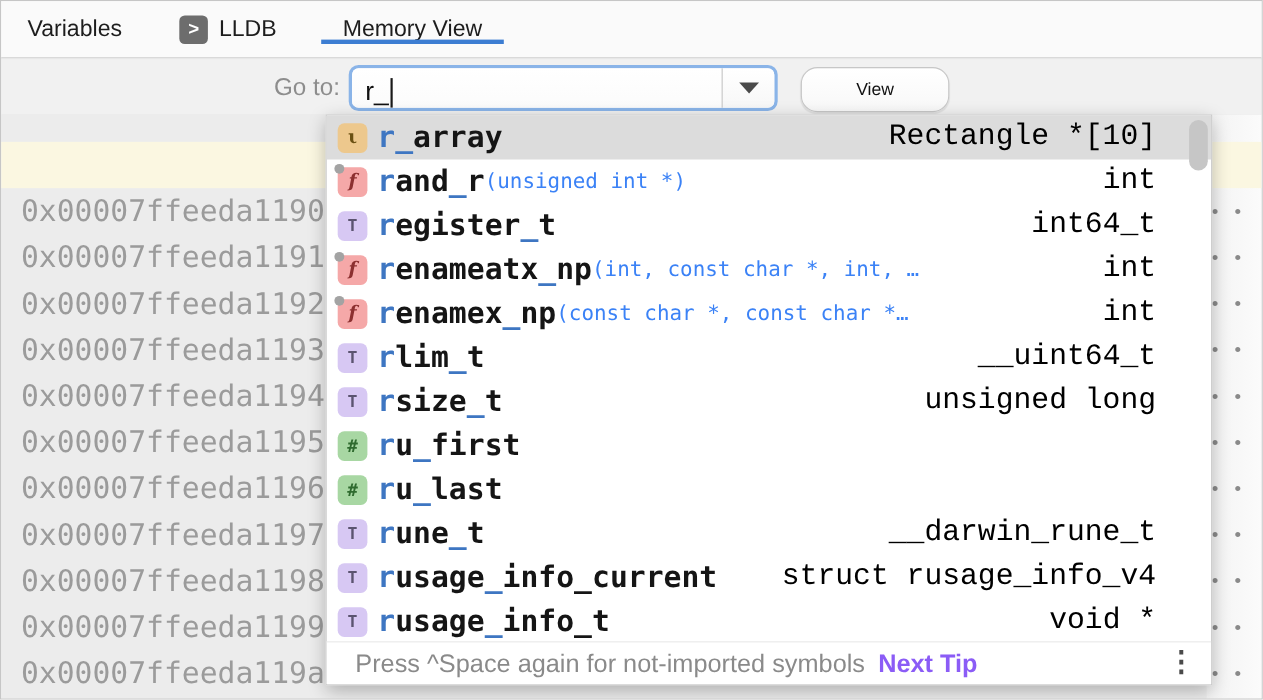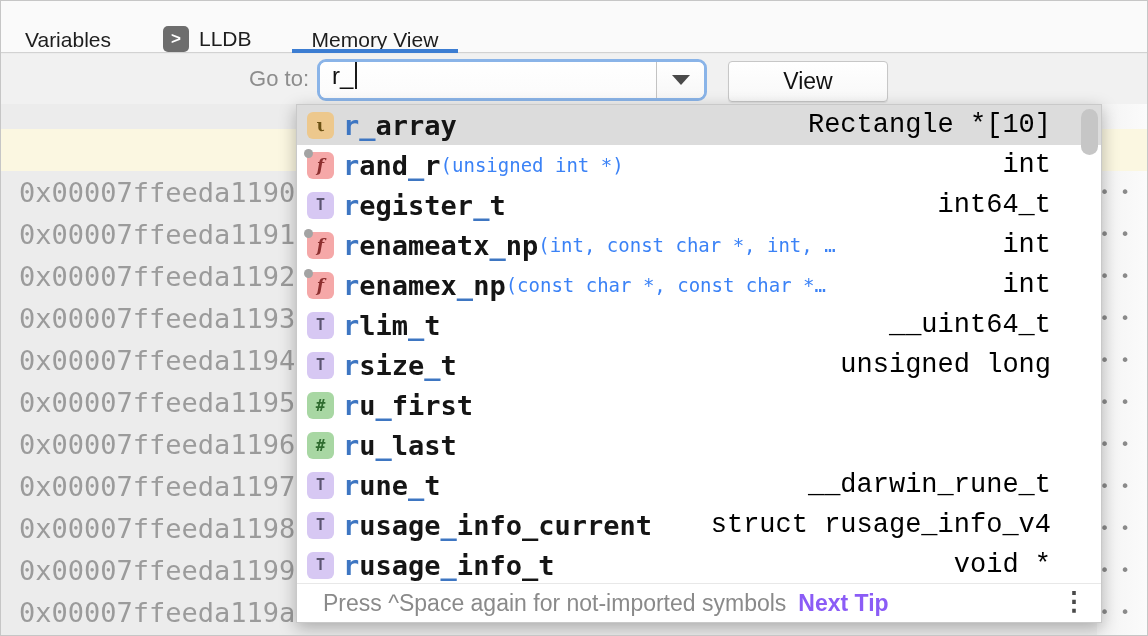--- a/index.html
+++ b/index.html
@@ -4,52 +4,52 @@
 <style>
   * { margin:0; padding:0; box-sizing:border-box; }
   html,body { width:1148px; height:636px; background:#ececec; }
   body { font-family:"Liberation Sans", sans-serif; }
   .app { position:relative; width:1148px; height:636px; border:1px solid #c6c6c6;
          background:#ececec; overflow:hidden; }
 
   
   .tabbar { position:absolute; left:0; top:0; width:100%; height:52px;
             background:#fafafa; border-bottom:1px solid #d2d2d2;
-            display:flex; align-items:flex-end; }
+            display:flex; align-items:center; }
   .tab { position:relative; display:flex; align-items:center; gap:10px;
          font-size:21px; color:#1d1d1d; cursor:default; }
   .tab-variables { margin-left:24px; }
   .tab-lldb { margin-left:52px; }
   .tab-memory { margin-left:40px; padding:0 20px; }
   .lldb-ic { width:26px; height:26px; border-radius:5px; background:#6d6d6d;
              color:#fff; font-weight:900; font-size:17px; display:flex;
              align-items:center; justify-content:center; }
   .tab-underline { position:absolute; left:0; right:0; bottom:-1px; height:4px;
                    background:#3c7dd2; }
 
   
   .toolbar { position:absolute; left:0; top:53px; width:100%; height:50px;
              background:#f1f1f1; }
   .goto-label { position:absolute; left:0; top:0; width:308px; height:50px;
                 line-height:50px; text-align:right; font-size:22px; color:#8d8d8d;padding-left:27px; }
   .combo { position:absolute; left:316px; top:5px; width:390px; height:42px;
            border:3px solid #8ab4e8; border-radius:9px; background:#fff;
            display:flex; overflow:hidden; }
-  .combo-field { flex:1; display:flex; align-items:flex-start; padding-left:12px;
+  .combo-field { flex:1; display:flex; align-items:flex-end; padding-left:12px;
                  background:linear-gradient(#ffffff,#fbfbfb); }
   .combo-text { font-size:24px; color:#111; }
   .caret { display:inline-block; width:2px; height:27px; background:#1a1a1a;
            margin-left:2px; }
   .combo-arrow { width:48px; border-left:1px solid #c3c3c3; display:flex;
                  align-items:center; justify-content:center;
                  background:linear-gradient(#ffffff,#f7f7f7); }
   .arr-tri { width:0; height:0; border-left:9px solid transparent;
              border-right:9px solid transparent; border-top:10px solid #4a4a4a; }
-  .view-btn { position:absolute; left:727px; top:7px; width:160px; height:41px;
-              border:1px solid #c7c7c7; border-radius:4px; font-size:23px;
+  .view-btn { position:absolute; left:727px; top:7px; width:135px; height:41px;
+              border:1px solid #c7c7c7; border-radius:15px; font-size:16px;
               color:#111; background:linear-gradient(#ffffff,#f8f8f8);
               box-shadow:0 1px 1px rgba(0,0,0,.08);
               font-family:"Liberation Sans",sans-serif; }
 
   
   .memory { position:absolute; left:0; top:103px; width:100%; bottom:0;
             background:#ececec; overflow:hidden; }
   .mem-strip { position:absolute; right:0; top:0; width:50px; bottom:0;
                background:linear-gradient(90deg,#f3f3f3,#fbfbfb); }
   .yellow-row { position:absolute; left:0; top:25px; width:100%; height:42px;

